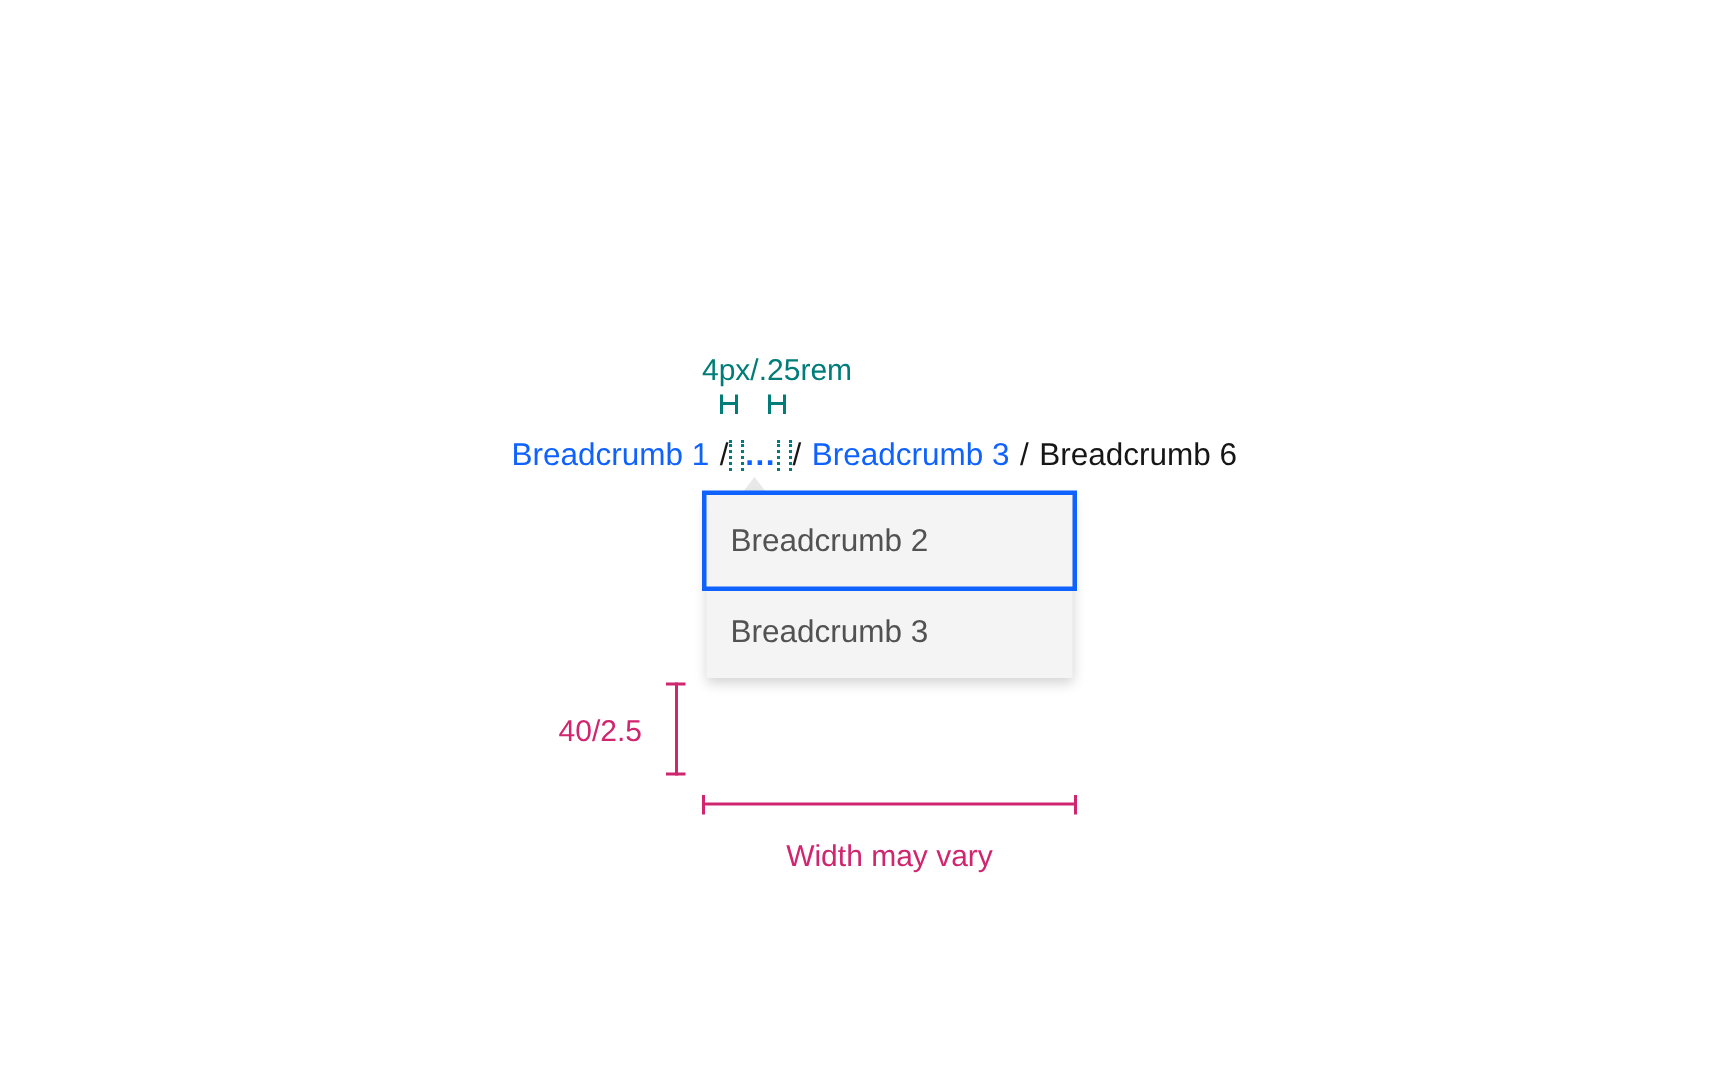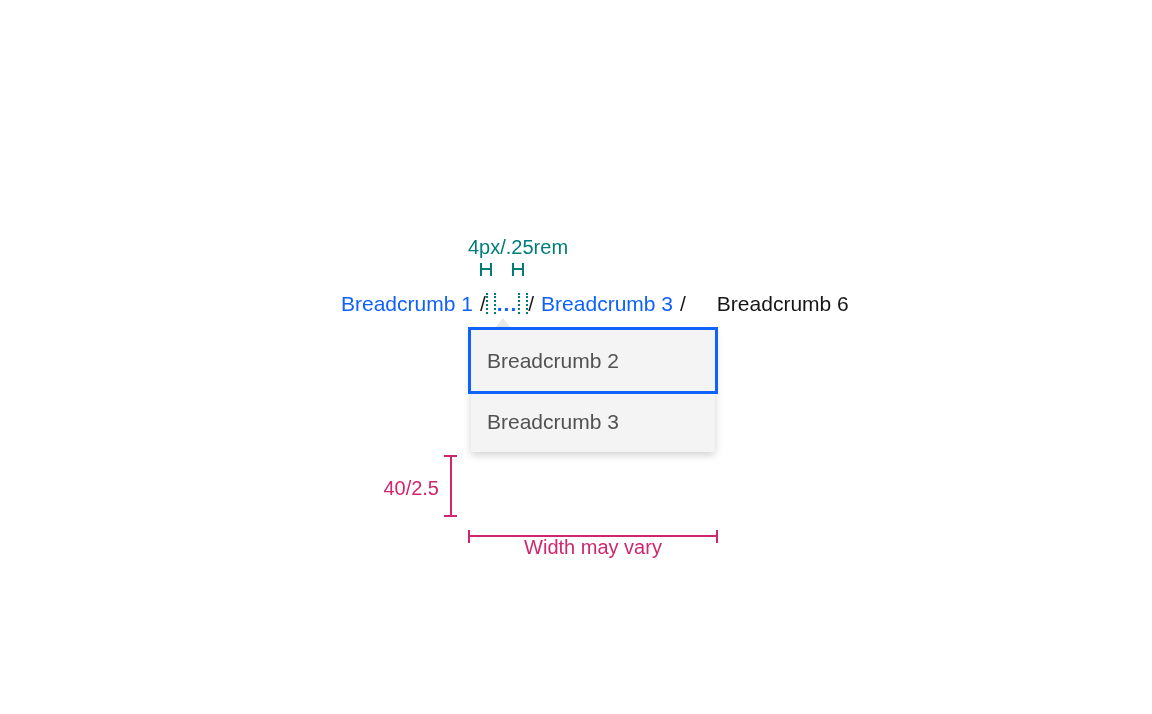--- a/index.html
+++ b/index.html
@@ -35,21 +35,21 @@
   .h-marker.m1{left:480px;}
   .h-marker.m2{left:512px;}
 
   
   .breadcrumb{
     position:absolute;left:341px;top:292px;height:23px;
     display:flex;align-items:stretch;
     font-size:21px;line-height:23px;white-space:nowrap;text-align:right;
   }
   .crumb-link{color:var(--link-blue);text-decoration:none;cursor:pointer;}
-  .crumb-current{color:var(--current-page-text);margin-left:24px;}
+  .crumb-current{color:var(--current-page-text);}
   .crumb-sep{color:var(--separator-text);}
   .sep-a{margin-left:7px;}
   .sep-b{margin-right:7px;}
   .sep-c{margin-left:7px;margin-right:7px;}
   .gap-box{
     width:10px;height:21px;align-self:center;
     border-left:2px dotted var(--annotation-teal);
     border-right:2px dotted var(--annotation-teal);
   }
   .overflow-trigger{
@@ -73,34 +73,34 @@
     font-size:21px;color:var(--menu-item-text);cursor:pointer;
   }
   .menu-item.focused{
     outline:3px solid var(--focus-border);
     outline-offset:0;
     position:relative;z-index:2;
   }
 
   
   .h40-label{
-    position:absolute;left:361px;top:477px;width:78px;
+    position:absolute;left:350px;top:477px;width:78px;
     font-size:20px;color:var(--annotation-magenta);text-align:right;white-space:nowrap;
   }
   .vbracket{position:absolute;left:444px;top:455px;width:13px;height:62px;}
   .vbracket .stem{position:absolute;left:6px;top:0;bottom:0;width:2px;background:var(--annotation-magenta);}
   .vbracket .cap-top{position:absolute;left:0;top:0;width:13px;height:2px;background:var(--annotation-magenta);}
   .vbracket .cap-bot{position:absolute;left:0;bottom:0;width:13px;height:2px;background:var(--annotation-magenta);}
 
   .hbracket{position:absolute;left:468px;top:530px;width:250px;height:13px;}
   .hbracket .stem{position:absolute;left:0;right:0;top:5px;height:2px;background:var(--annotation-magenta);}
   .hbracket .cap-l{position:absolute;left:0;top:0;bottom:0;width:2px;background:var(--annotation-magenta);}
   .hbracket .cap-r{position:absolute;right:0;top:0;bottom:0;width:2px;background:var(--annotation-magenta);}
   .width-label{
-    position:absolute;left:468px;top:536px;width:250px;
+    position:absolute;left:468px;top:560px;width:250px;
     font-size:20px;color:var(--annotation-magenta);text-align:center;white-space:nowrap;
   }
 </style>
 </head>
 <body>
 
 <div class="gap-label">4px/.25rem</div>
 <div class="h-marker m1"></div>
 <div class="h-marker m2"></div>
 

